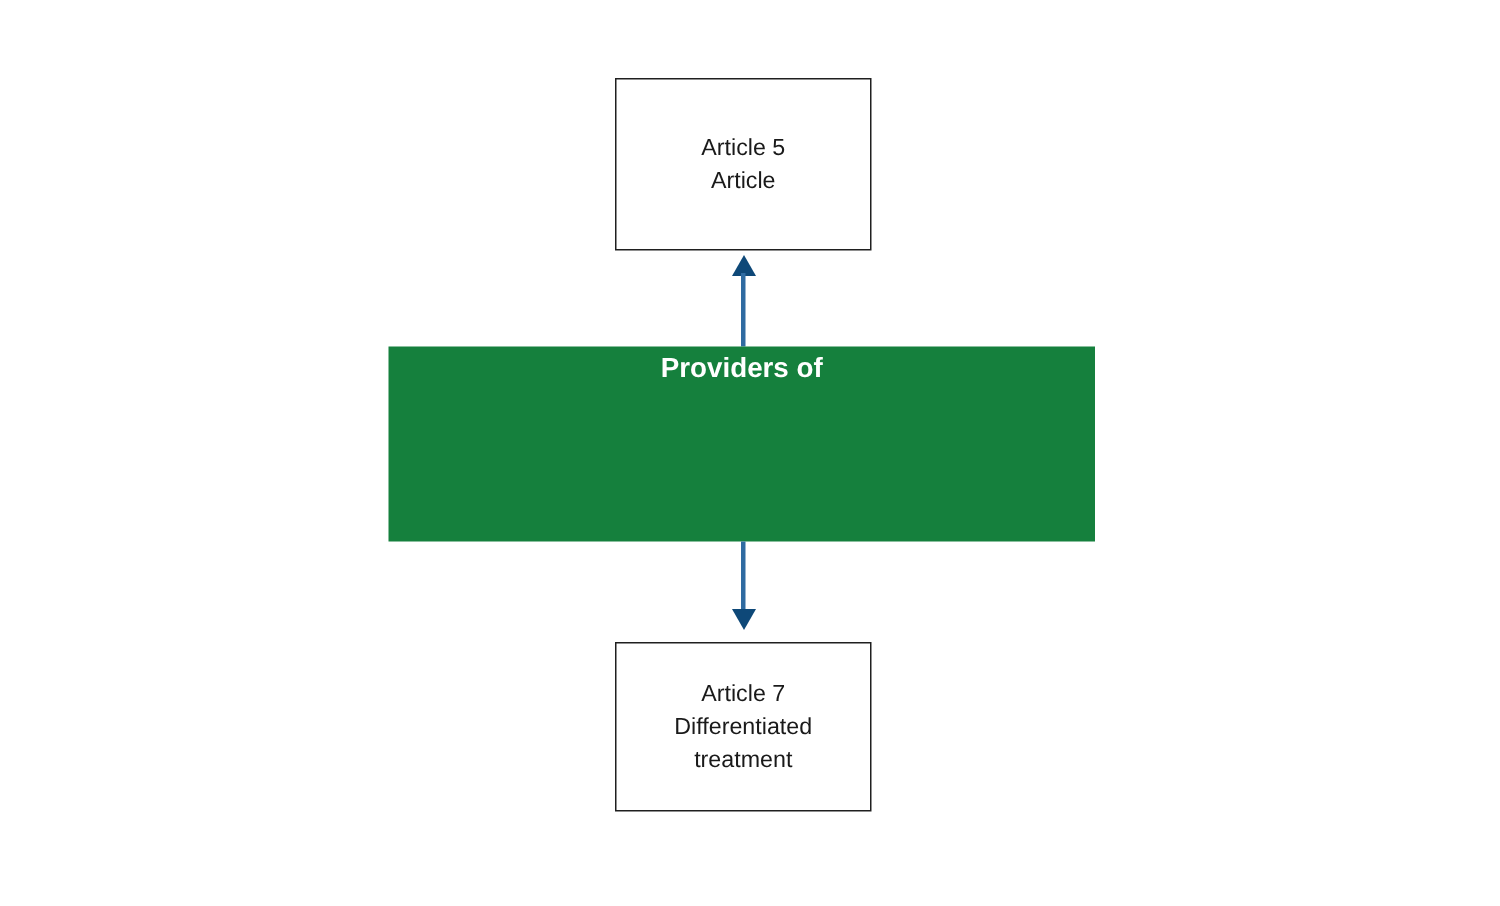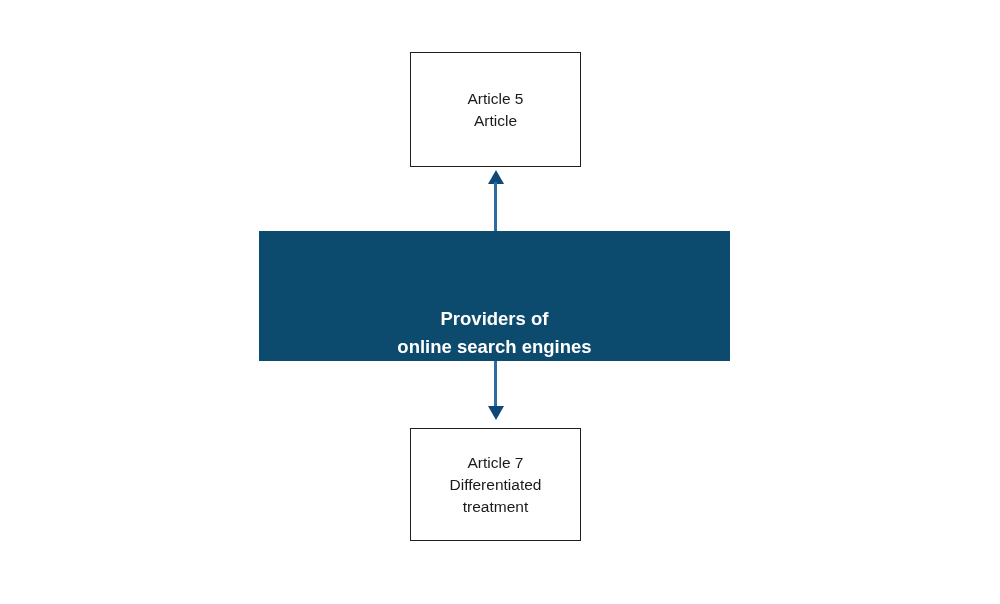--- a/index.html
+++ b/index.html
@@ -43,24 +43,24 @@
     width: 171px;
     height: 113px;
     justify-content: center;
   }
   .node-center {
     position: absolute;
     left: 259px;
     top: 231px;
     width: 471px;
     height: 130px;
-    background: #0c4a6e;
+    background: #15803d;
     border: none;
     display: flex;
-    align-items: flex-end;
+    align-items: flex-start;
     justify-content: center;
     text-align: center;
   }
   .node-center .label {
     color: #ffffff;
     font-size: 18.5px;
     font-weight: bold;
     line-height: 28px;
   }
   .node-center .label span { display: block; }
@@ -108,21 +108,20 @@
       <span>Article</span>
     </div>
   </div>
 
   <div class="arrow-head arrow-head-up"></div>
   <div class="arrow-line arrow-line-up"></div>
 
   <div class="node-center">
     <div class="label">
       <span>Providers of</span>
-      <span>online search engines</span>
     </div>
   </div>
 
   <div class="arrow-line arrow-line-down"></div>
   <div class="arrow-head arrow-head-down"></div>
 
   <div class="node node-bottom">
     <div class="label">
       <span>Article 7</span>
       <span>Differentiated</span>

